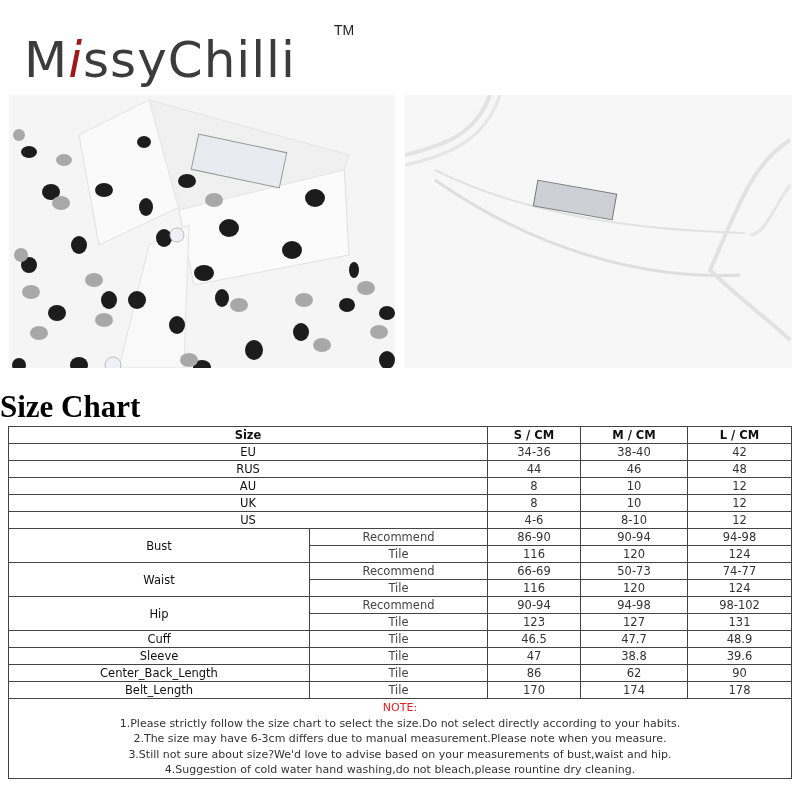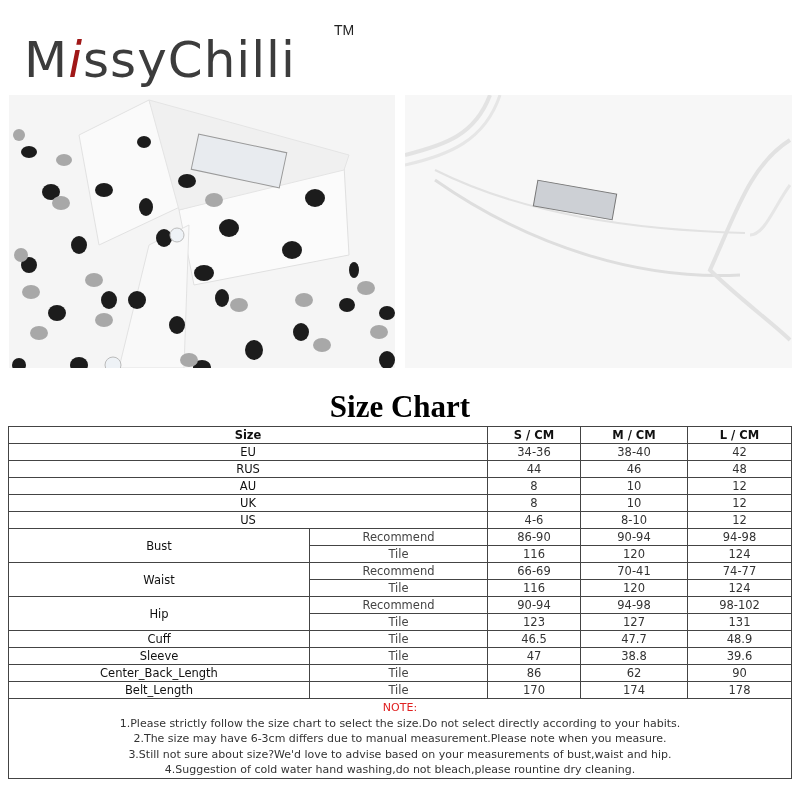--- a/index.html
+++ b/index.html
@@ -3,21 +3,21 @@
 <meta charset="utf-8">
 <style>
   html, body { margin:0; padding:0; background:#ffffff; }
   body { width:800px; height:800px; position:relative; overflow:hidden; font-family:"DejaVu Sans", sans-serif; }
   .logo { position:absolute; left:24px; top:30px; height:60px; font-family:"DejaVu Sans", sans-serif; font-size:50px; color:#3c3c3c; letter-spacing:1px; line-height:60px; font-weight:normal; }
   .logo .accent { color:#a01818; font-style:italic; }
   .tm { position:absolute; left:334px; top:22px; font-size:14px; color:#222; font-family:"Liberation Sans", sans-serif; }
   .photo { position:absolute; top:95px; height:273px; overflow:hidden; background:#f4f4f4; }
   .photo.left { left:9px; width:386px; background:#f6f6f6; }
   .photo.right { left:405px; width:387px; background:#f7f7f7; }
-  .chart-title { position:absolute; left:0; width:800px; top:388px; text-align:center; font-family:"Liberation Serif", serif; font-weight:bold; font-size:31px; color:#000; line-height:38px; }
+  .chart-title { position:absolute; left:0; width:800px; top:388px; text-align:left; font-family:"Liberation Serif", serif; font-weight:bold; font-size:31px; color:#000; line-height:38px; }
   table.size { position:absolute; left:8px; top:426px; width:783px; border-collapse:collapse; table-layout:fixed; font-family:"DejaVu Sans", sans-serif; font-size:11.5px; color:#333; }
   table.size td { border:1.5px solid #444; text-align:center; padding:0; height:16px; line-height:16px; white-space:nowrap; overflow:hidden; }
   table.size td.lbl { font-weight:normal; color:#111; }
   table.size td.hd { font-weight:bold; color:#111; }
   table.size td.sub { color:#444; }
   table.size td.notes { height:77px; line-height:15.5px; font-size:11px; color:#333; vertical-align:top; padding-top:1px; }
   .note-title { color:#e02020; }
 </style>
 </head>
 <body>
@@ -159,21 +159,21 @@
     <td class="sub">Tile</td>
     <td>116</td>
     <td>120</td>
     <td>124</td>
   </tr>
 
   <tr>
     <td class="lbl" rowspan="2">Waist</td>
     <td class="sub">Recommend</td>
     <td>66-69</td>
-    <td>70-41</td>
+    <td>50-73</td>
     <td>74-77</td>
   </tr>
   <tr>
     <td class="sub">Tile</td>
     <td>116</td>
     <td>120</td>
     <td>124</td>
   </tr>
 
   <tr>

